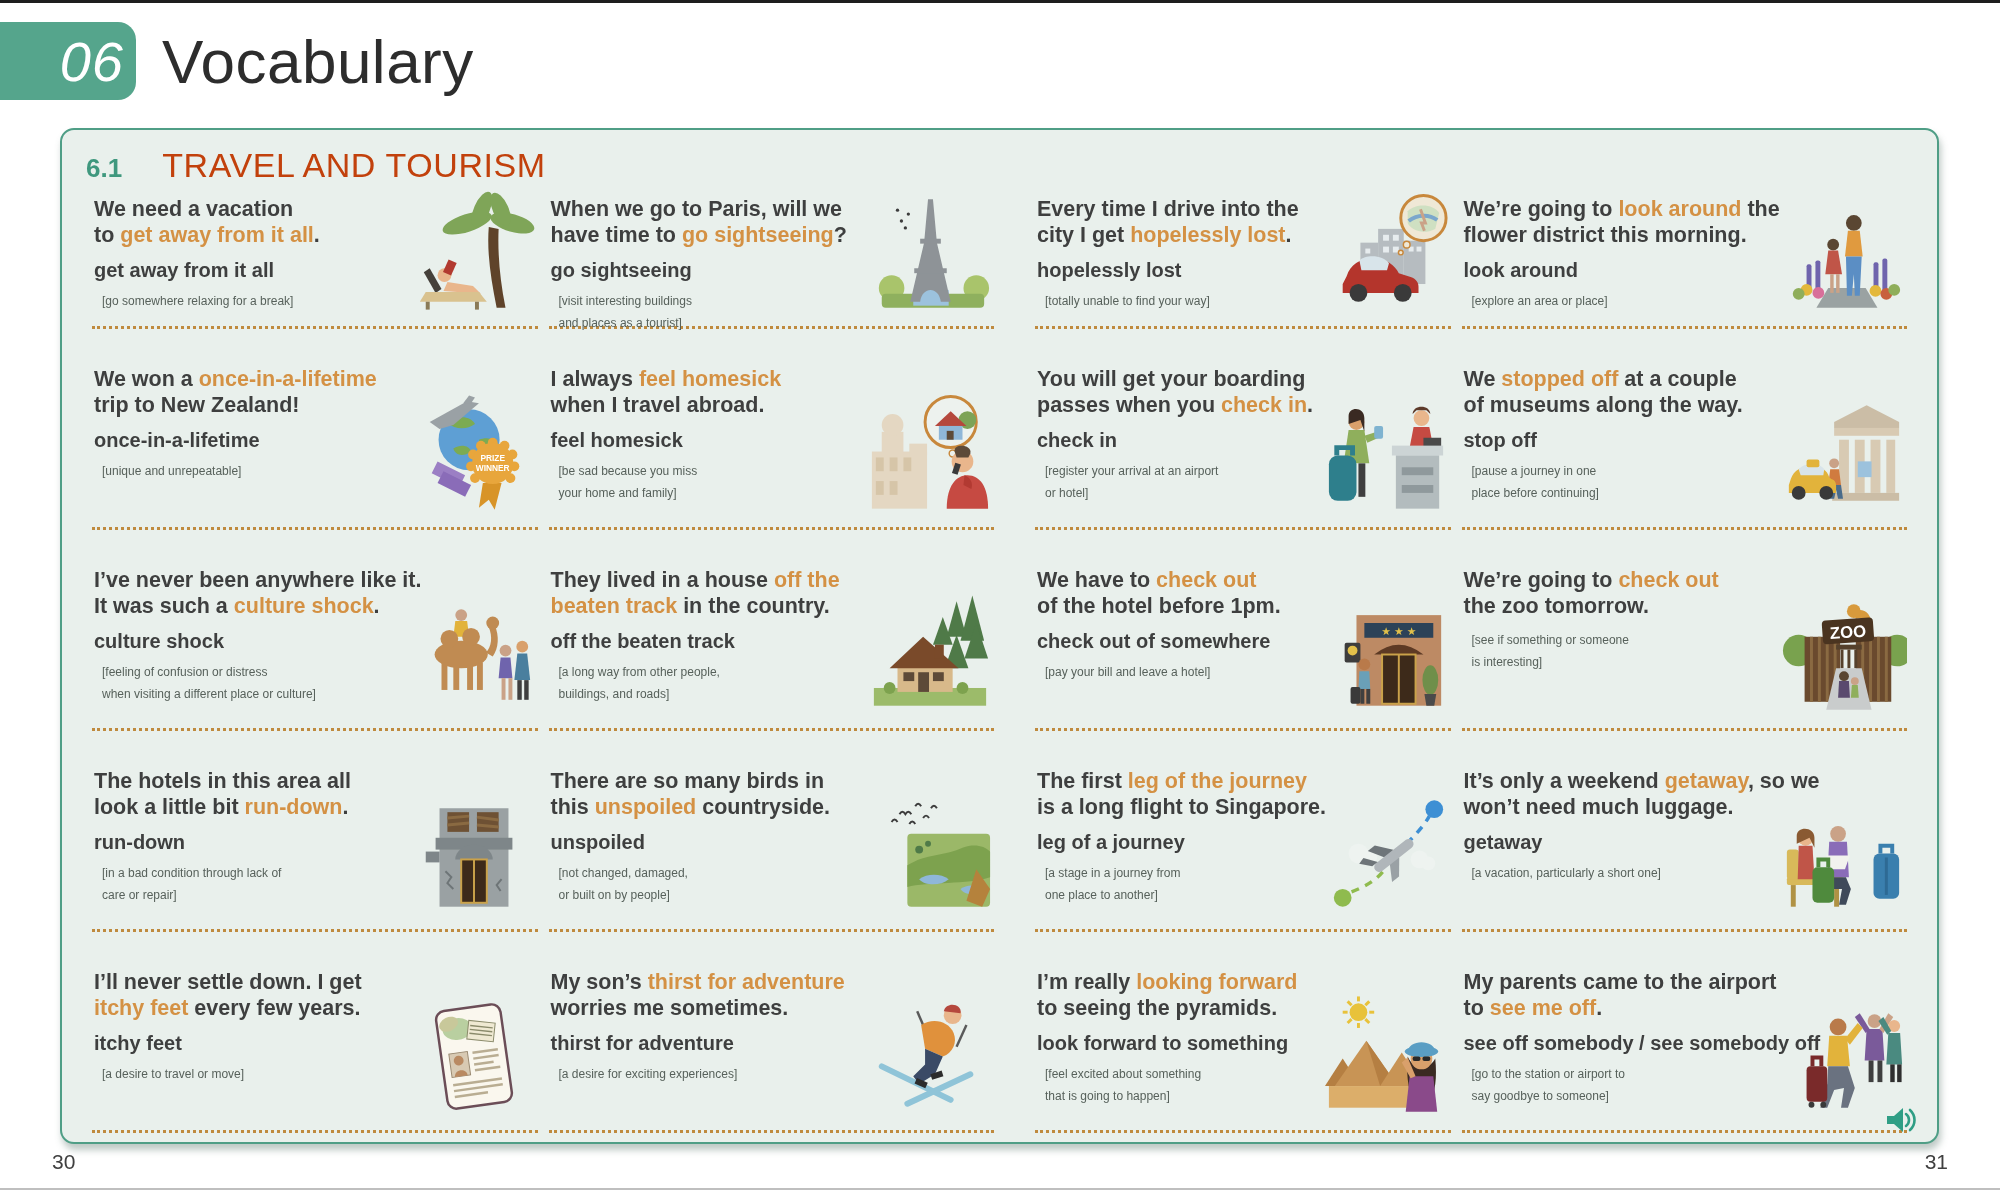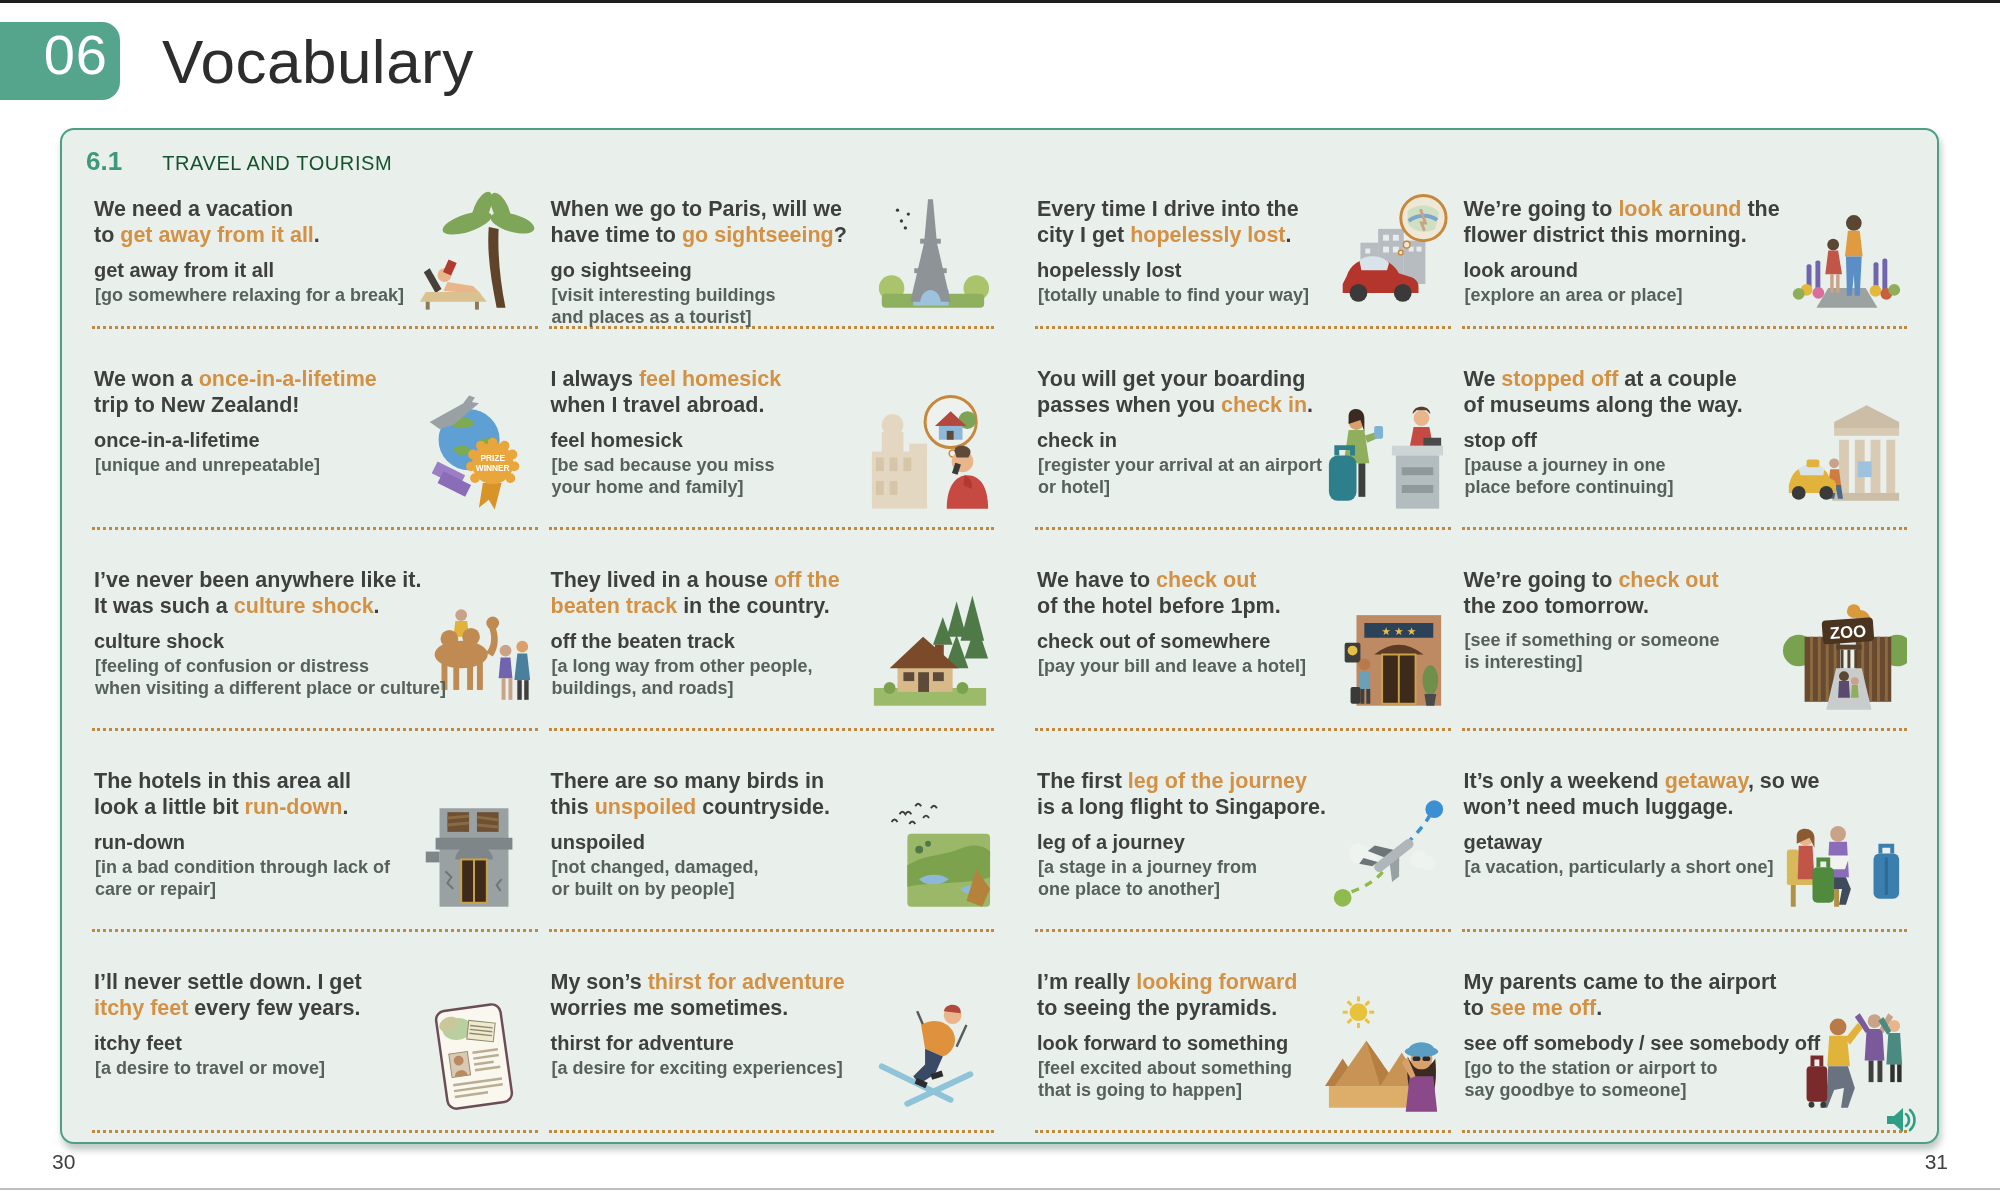--- a/index.html
+++ b/index.html
@@ -11,54 +11,54 @@
   html,body{margin:0;padding:0;}
   body{
     width:2000px;height:1196px;position:relative;overflow:hidden;background:#ffffff;
     font-family:"Liberation Sans","DejaVu Sans",sans-serif;color:var(--text_dark);
   }
   .top-edge{position:absolute;top:0;left:0;width:100%;height:3px;background:#1e1e1e;}
   .bottom-rule{position:absolute;top:1188px;left:0;width:100%;height:2px;background:#bfbfbf;}
 
   
   .unit-tab{
-    position:absolute;top:22px;left:0;width:120px;height:78px;
+    position:absolute;top:22px;left:0;width:136px;height:78px;
     background:var(--tab_green);border-radius:0 18px 18px 0;
-    display:flex;justify-content:flex-end;padding-right:12px;
-    color:#ffffff;font-size:56px;font-weight:300;letter-spacing:1px;
+    display:flex;align-items:center;justify-content:flex-end;padding-right:12px;
+    color:#ffffff;font-size:56px;font-weight:300;letter-spacing:1px;font-style:italic;
   }
   .unit-title{
     position:absolute;top:22px;left:162px;height:78px;display:flex;align-items:center;
     font-size:62px;font-weight:300;color:#2d2d2d;letter-spacing:0.5px;
   }
 
   
   .panel{
     position:absolute;left:60px;top:128px;width:1879px;height:1016px;
     background:var(--panel_bg);border:2.5px solid var(--panel_border);border-radius:14px;
     box-shadow:2px 6px 7px rgba(70,100,90,0.35);
   }
   .section-head{position:absolute;top:16px;left:24px;display:flex;align-items:baseline;gap:40px;}
   .section-number{font-size:26px;font-weight:bold;color:var(--section_teal);}
-  .section-title{font-size:20px;color:#14532d;letter-spacing:0.6px;}
+  .section-title{font-size:34px;color:#c2410c;letter-spacing:0.6px;}
 
   .vocab-grid{
     position:absolute;left:30px;right:30px;top:58px;
     display:grid;grid-template-columns:1fr 1fr 1fr 1fr;column-gap:42px;
     grid-template-rows:141px 190px 190px 190px 190px;
     gap:11px;
   }
   .entry{position:relative;border-bottom:3px dotted var(--dotted_orange);padding:26px 0 0 2px;}
   .entry:nth-child(-n+4){padding-top:8px;}
   .entry:nth-child(4n+3){margin-left:30px;}
 
   .sentence{margin:0 0 10px 0;font-size:21.5px;line-height:26px;font-weight:bold;position:relative;z-index:2;}
   .sentence .hl{color:var(--highlight_orange);}
   .phrase{margin:0 0 2px 0;font-size:20px;line-height:24px;font-weight:bold;position:relative;z-index:2;}
-  .definition{margin:1px;font-size:18px;line-height:22px;color:var(--definition_gray);position:relative;z-index:2;font-weight:bold;}
+  .definition{margin:8px;font-size:12px;line-height:22px;color:var(--definition_gray);position:relative;z-index:2;}
   .illus{position:absolute;right:0;bottom:8px;width:128px;height:130px;z-index:1;}
   .illus svg{width:100%;height:100%;display:block;}
 
   .audio-btn{position:absolute;right:20px;bottom:8px;width:32px;height:28px;border:none;background:transparent;padding:0;cursor:pointer;}
   .audio-btn svg{width:100%;height:100%;display:block;}
 
   .page-num{position:absolute;top:1150px;font-size:21px;color:#404040;}
   .page-num.left{left:52px;}
   .page-num.right{right:52px;}
 </style>

